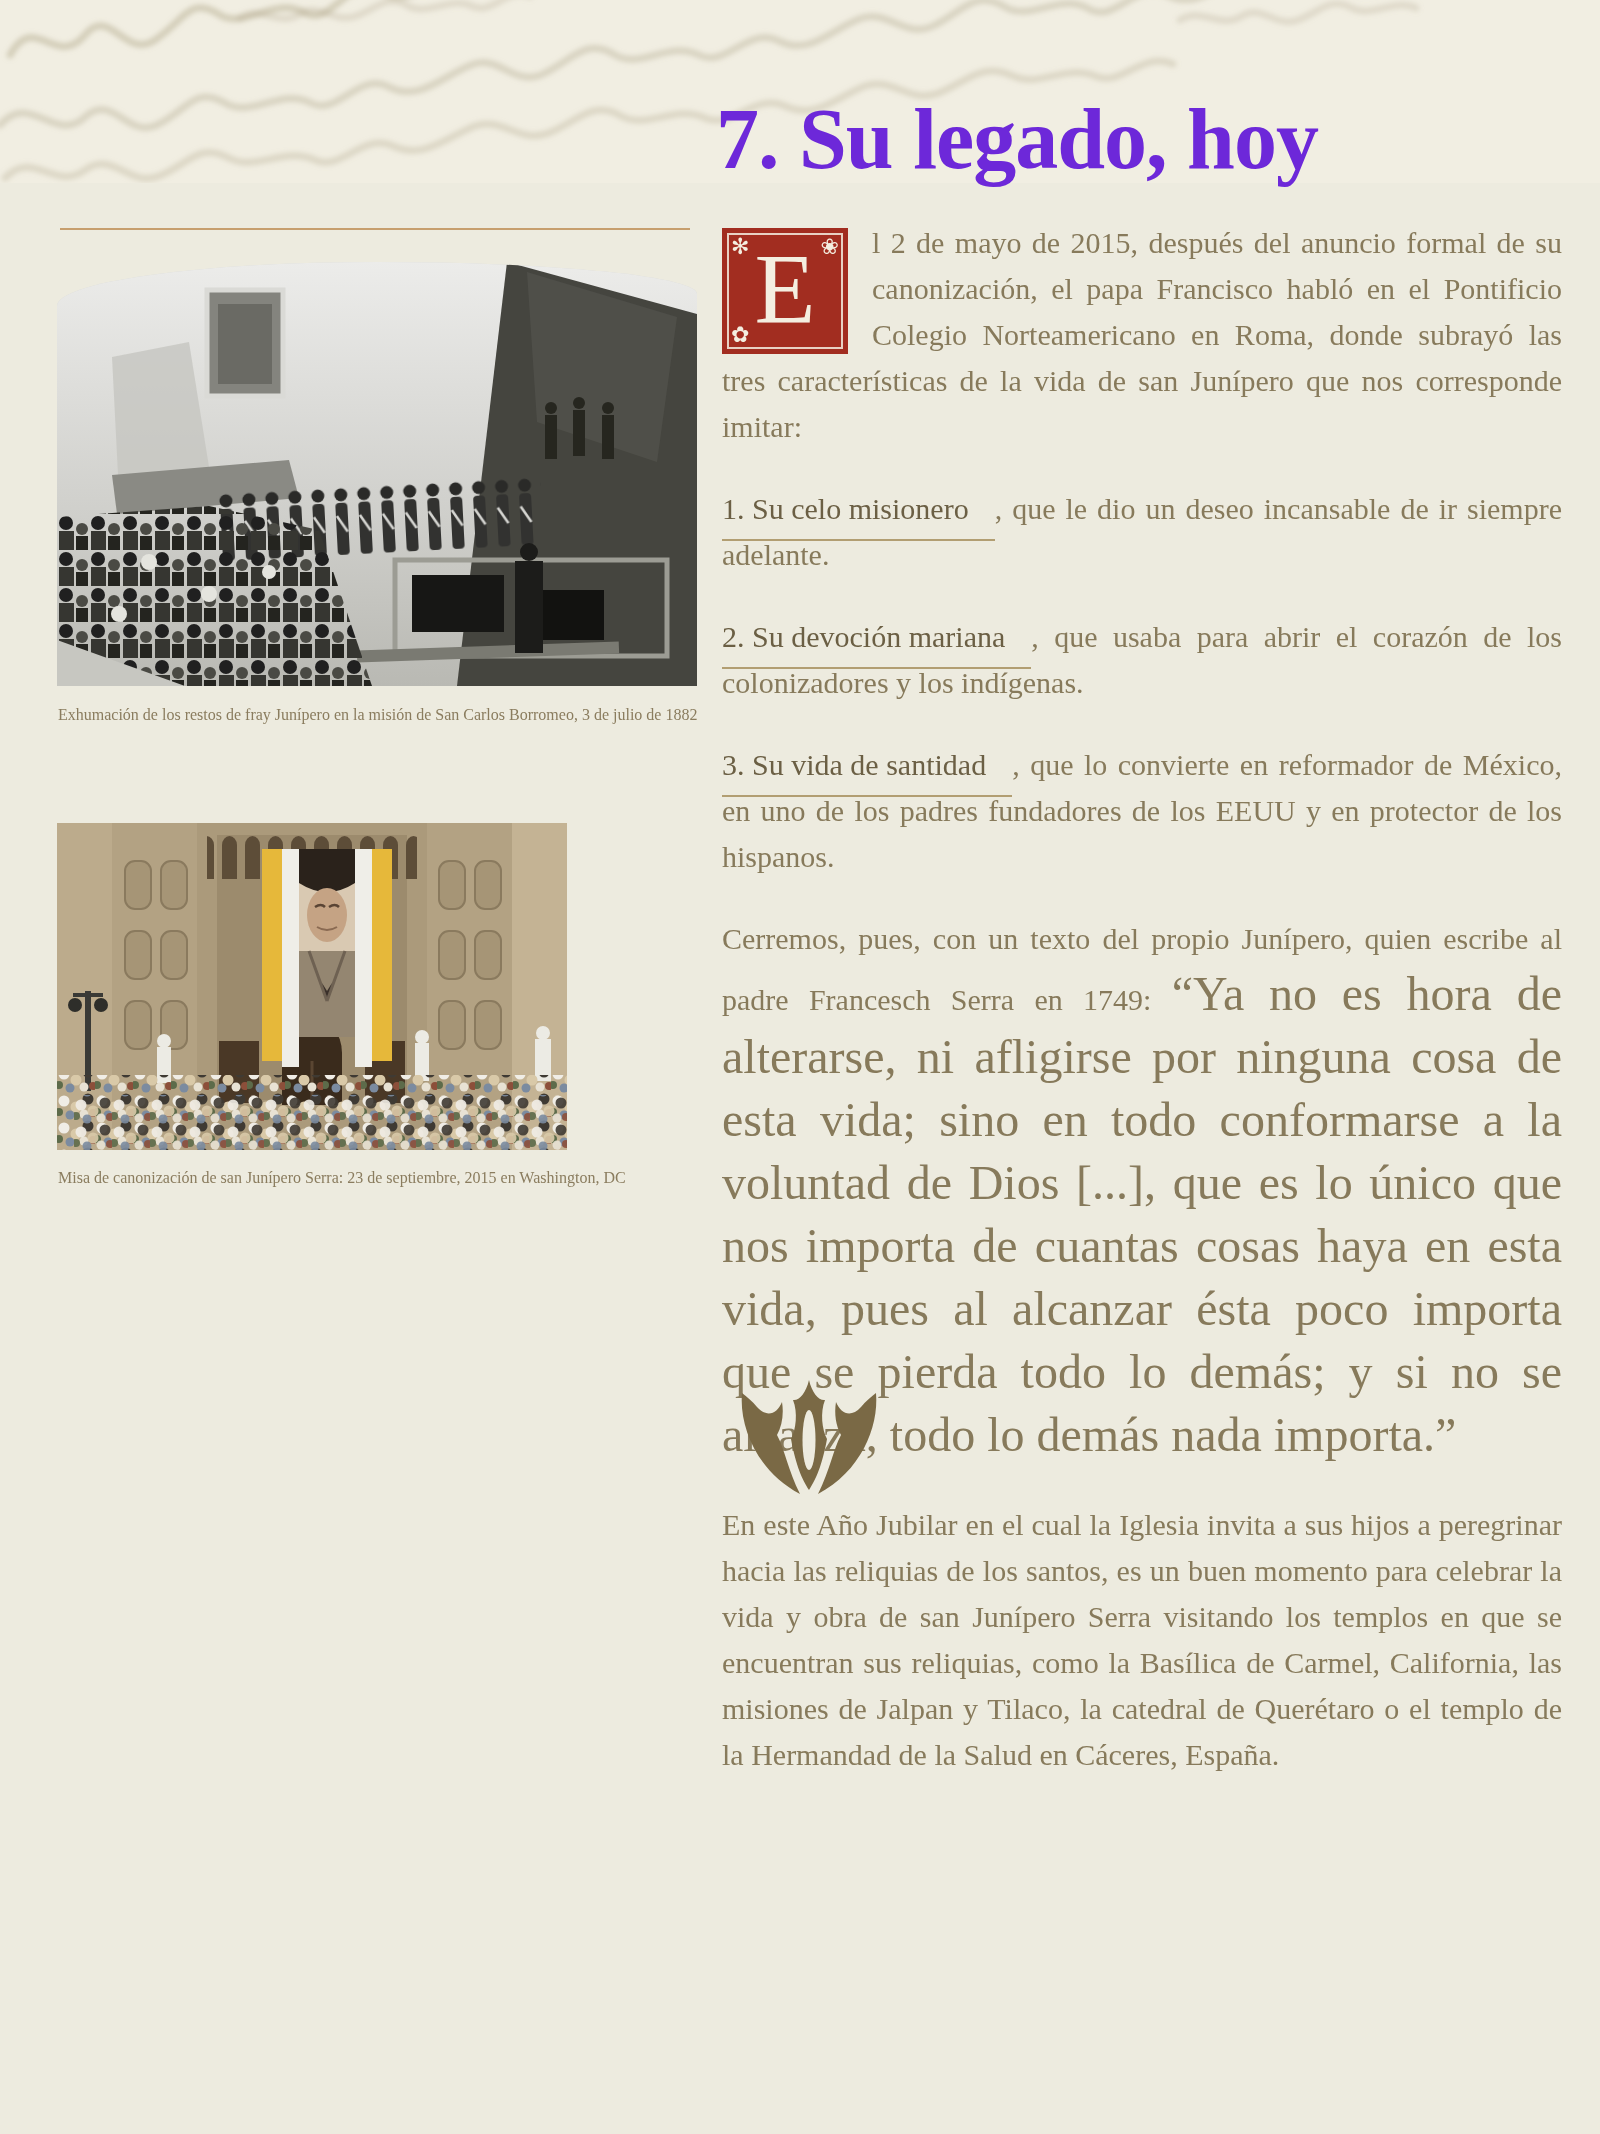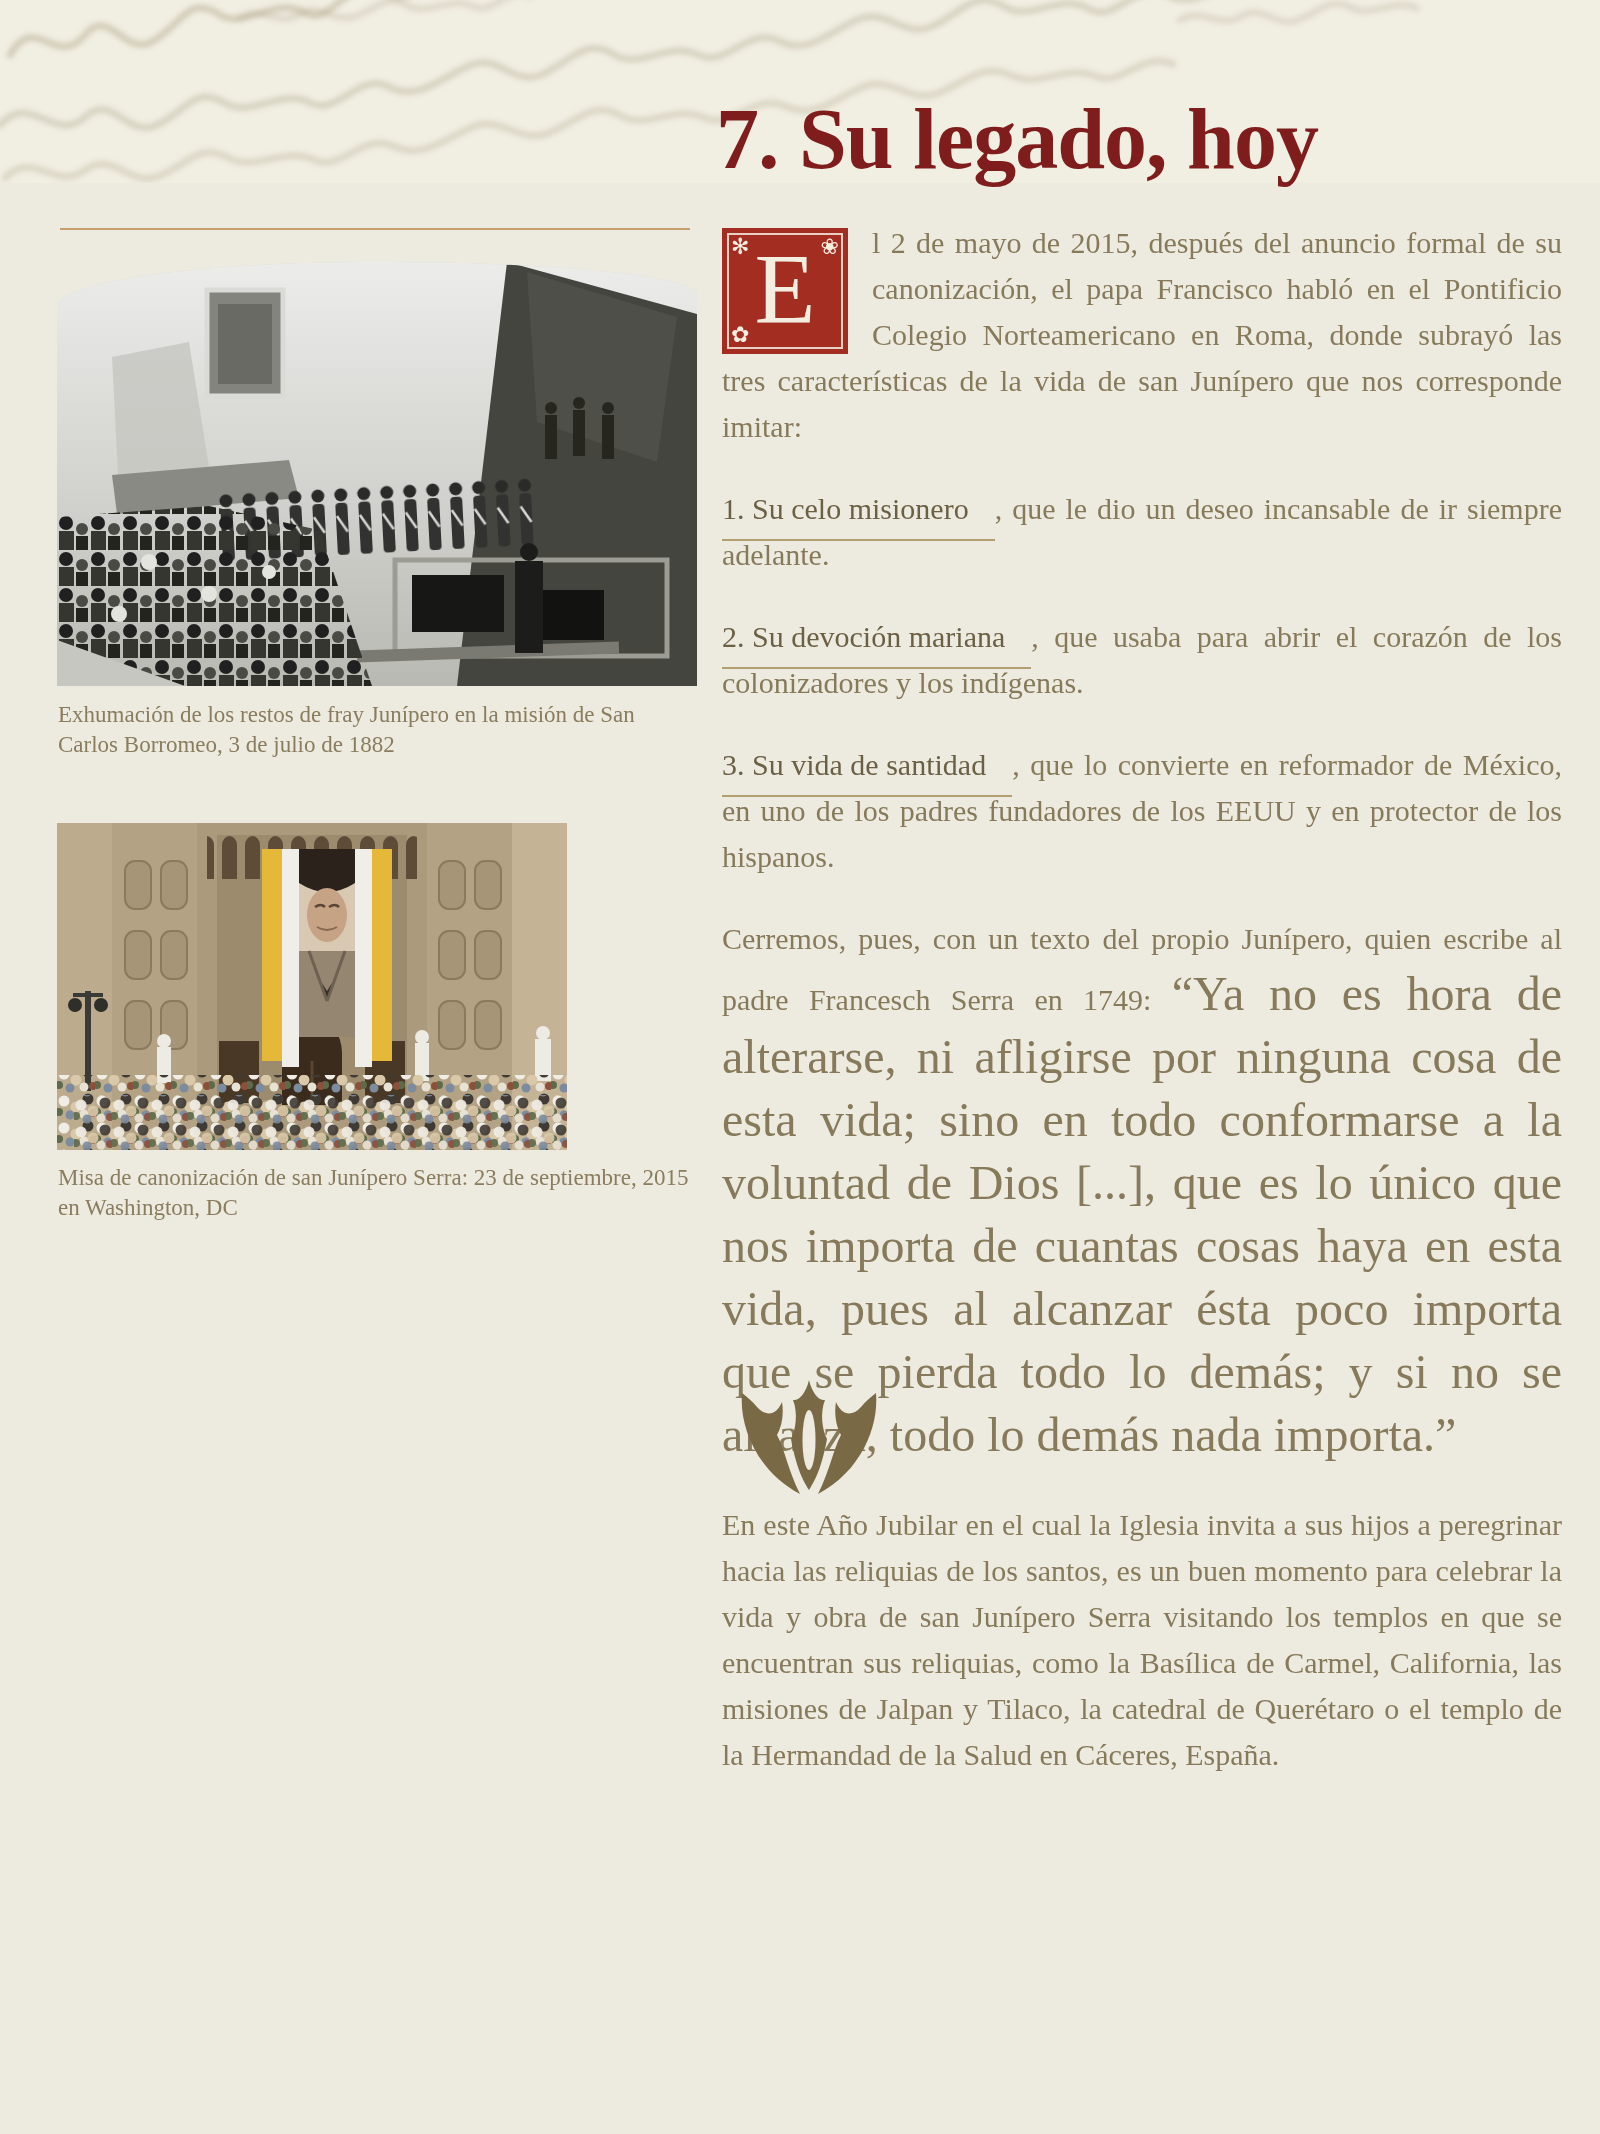--- a/index.html
+++ b/index.html
@@ -10,40 +10,40 @@
   }
   
   .ms-band{
     position:absolute;left:0;top:0;width:1600px;height:183px;
     background:#f1eee2;overflow:hidden;
   }
   .ms-band svg{display:block;}
   
   .chapter-title{
     position:absolute;left:716px;top:34px;width:880px;
-    font-size:86px;line-height:1.1;color:#7f1d1d;
+    font-size:86px;line-height:1.1;color:#6d28d9;
     letter-spacing:-1px;white-space:nowrap;
   }
   
   .top-rule{
     position:absolute;left:60px;top:228px;width:630px;height:2px;
     background:#c79f6e;
   }
   .figure1{
     position:absolute;left:57px;top:262px;width:640px;height:424px;
     border-radius:320px 320px 0 0 / 44px 32px 0 0;
     overflow:hidden;background:#d8d8d4;
   }
   .figure2{
     position:absolute;left:57px;top:823px;width:510px;height:327px;
     overflow:hidden;background:#c4b394;
   }
   .caption{
     position:absolute;left:58px;width:640px;
-    font-size:23px;line-height:30px;color:#8a7c5e;
+    font-size:16px;line-height:30px;color:#8a7c5e;
   }
   .caption1{top:700px;}
   .caption2{top:1163px;}
   
   .article{
     position:absolute;left:722px;top:220px;width:840px;
     font-size:30px;line-height:46px;color:#877a5b;
     text-align:justify;
   }
   .article p{margin:0 0 36px 0;}

